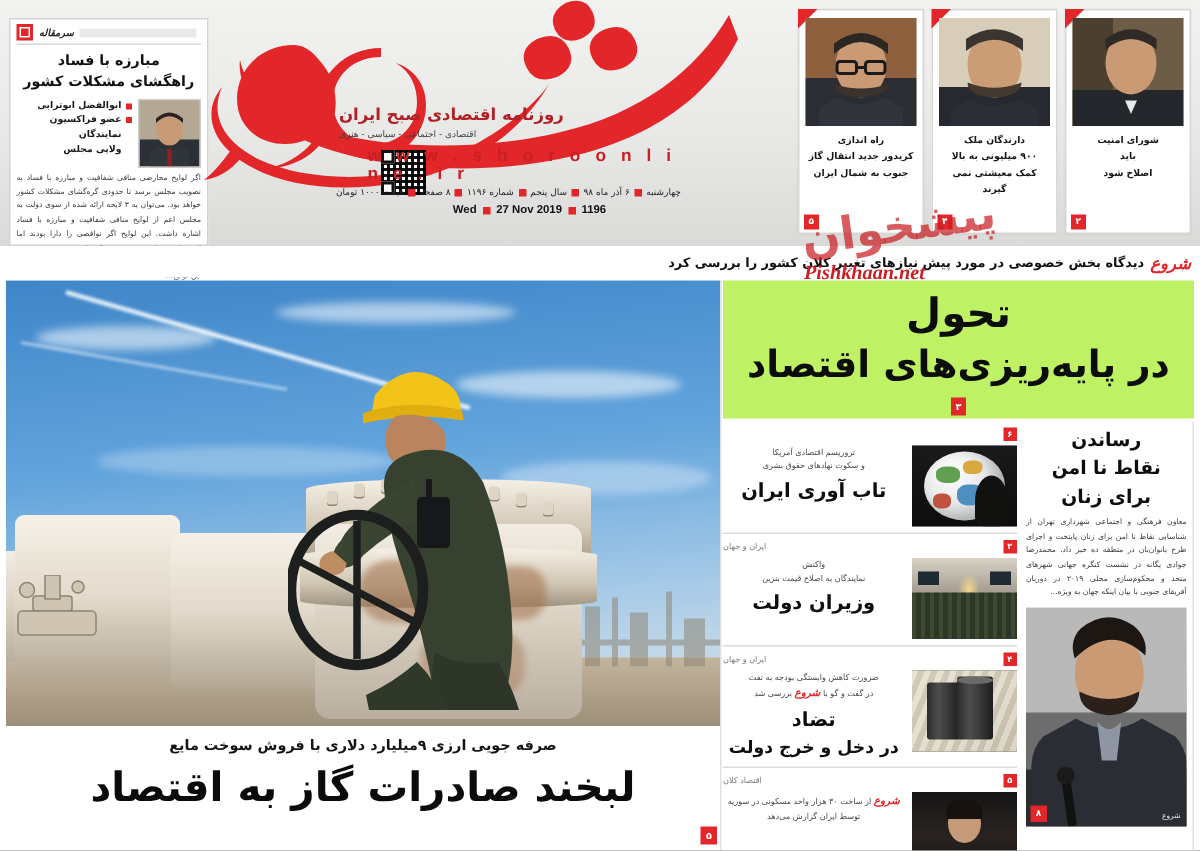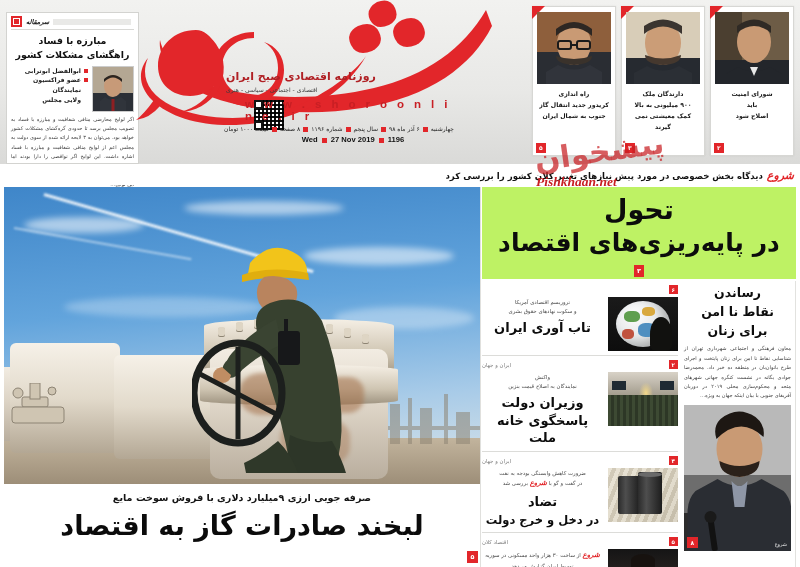--- a/index.html
+++ b/index.html
@@ -617,21 +617,20 @@
             <div style="position:absolute;right:4px;top:16%;width:14px;height:9px;background:#1f2a33;"></div>
           </div>
         </div>
         <div class="txt">
           <div class="kick">
             <span>واکنش</span><br>
             <span>نمایندگان به اصلاح قیمت بنزین</span>
           </div>
           <div class="hl">
             <span>وزیران دولت</span><br>
-            <span>پاسخگوی خانه ملت</span>
           </div>
         </div>
       </div>
     </div>
 
     <div class="story" style="margin-top:4px;">
       <div class="bar">
         <span class="pg">۴</span>
         <span class="sec">ایران و جهان</span>
       </div>

